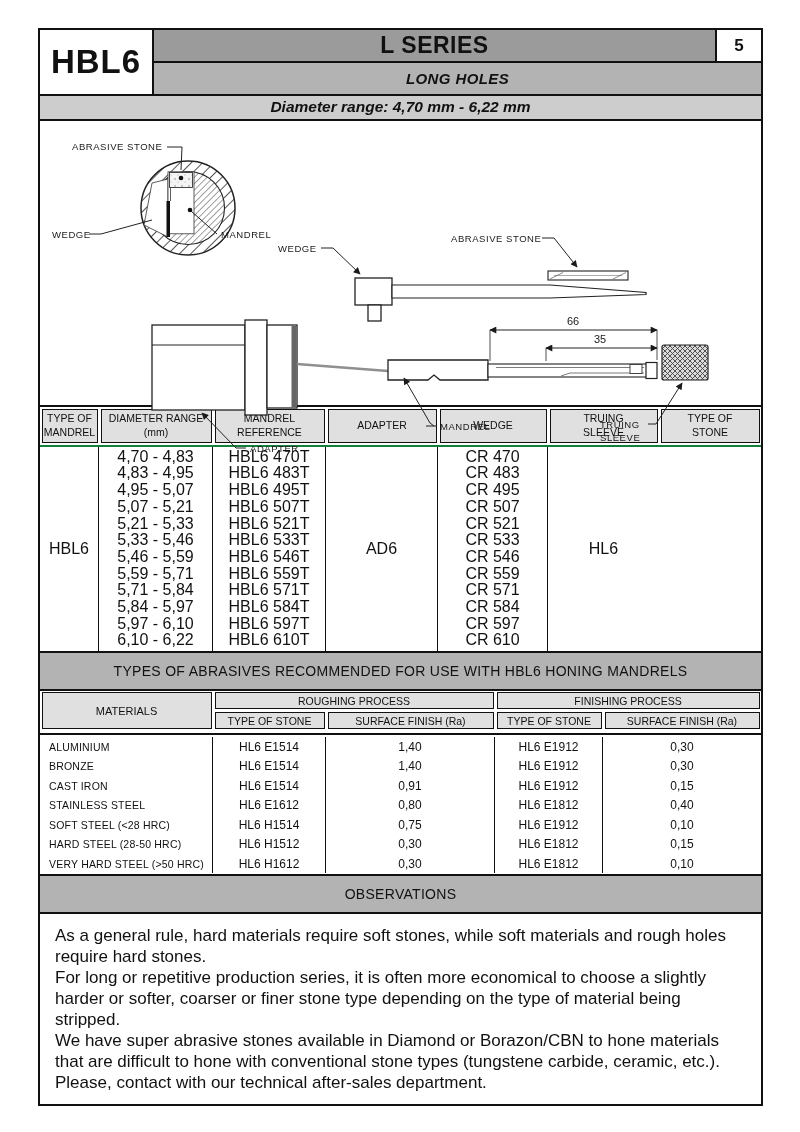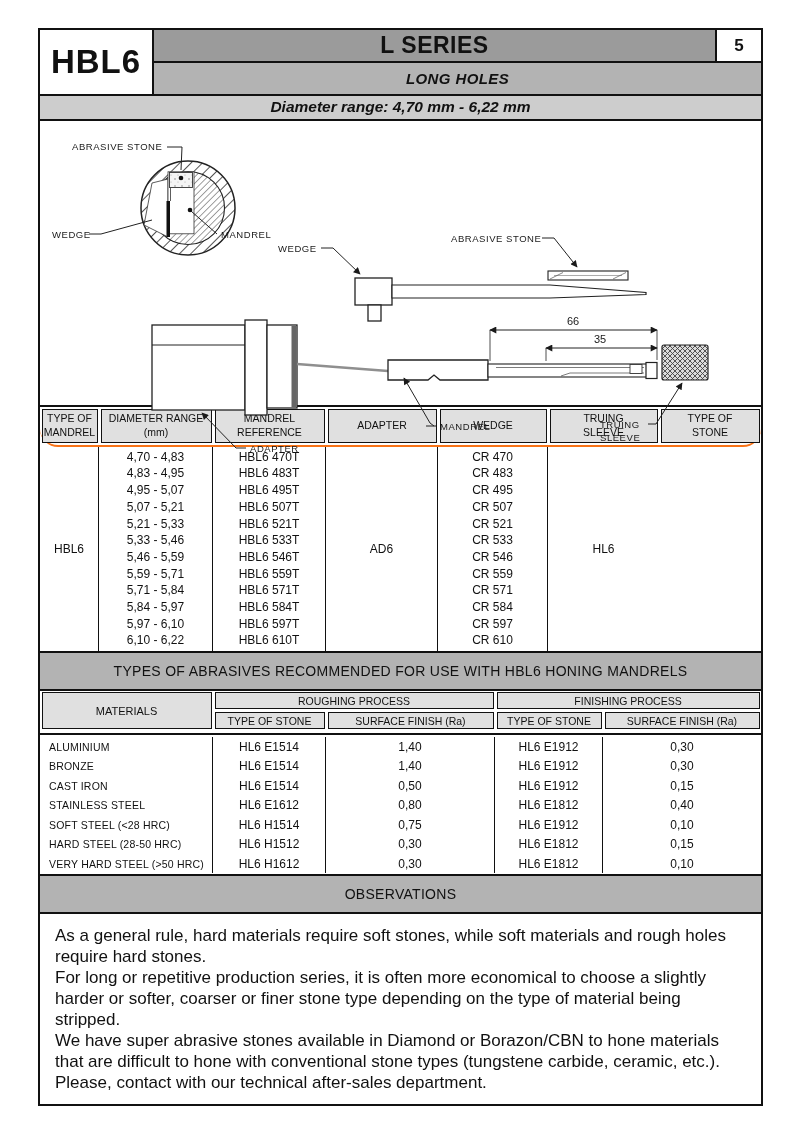--- a/index.html
+++ b/index.html
@@ -15,24 +15,24 @@
   .diam-band { height: 32px; border-top: 2px solid #111; border-bottom: 2px solid #111; background: #cdcdcd; display: flex; align-items: center; justify-content: center; font-size: 15.5px; font-weight: bold; font-style: italic; }
 
   
   .diagram { height: 347px; position: relative; background: #fff; }
   .diagram svg { position: absolute; inset: 0; }
   .dlabel { font-size: 9.5px; letter-spacing: 0.55px; fill: #1a1a1a; }
   .dim { font-size: 11px; fill: #1a1a1a; }
 
   
   .mtable { border-top: 2px solid #111; }
-  .mt-header { display: grid; grid-template-columns: 59px 114px 113px 112px 110px 111px 102px; height: 40px; border-bottom: 2px solid #f97316; background: #fff; border-radius: 18px; }
+  .mt-header { display: grid; grid-template-columns: 59px 114px 113px 112px 110px 111px 102px; height: 40px; border-bottom: 2px solid #15803d; background: #fff; }
   .mt-hcell { margin: 2px 1.5px; border: 1px solid #111; background: #e0e0e0; display: flex; flex-direction: column; align-items: center; justify-content: center; text-align: center; font-size: 10.5px; line-height: 1.3; }
   .mt-body { display: grid; grid-template-columns: 59px 114px 113px 112px 110px 111px 102px; height: 204px; }
-  .mt-col { border-right: 1px solid #111; display: flex; flex-direction: column; align-items: center; justify-content: center; font-size: 12px; }
+  .mt-col { border-right: 1px solid #111; display: flex; flex-direction: column; align-items: center; justify-content: center; font-size: 16px; }
   .mt-col.last { border-right: none; }
   .mline { line-height: 16.7px; text-align: center; }
 
   
   .banner { height: 48px; border-top: 2px solid #111; border-bottom: 2px solid #111; background: #b3b3b3; display: flex; align-items: center; justify-content: center; font-size: 14px; letter-spacing: 0.3px; }
   .ab-header { display: grid; grid-template-columns: 173px 113px 169px 108px 158px; grid-template-rows: 20px 20px; height: 44px; padding: 0; border-bottom: 2px solid #111; }
   .ab-hcell { margin: 1.5px; border: 1px solid #111; background: #e0e0e0; display: flex; align-items: center; justify-content: center; text-align: center; font-size: 10.5px; }
   .ab-materials { grid-row: 1 / 3; grid-column: 1; font-size: 11px; }
   .ab-rough { grid-row: 1; grid-column: 2 / 4; }
   .ab-finish { grid-row: 1; grid-column: 4 / 6; }
@@ -271,21 +271,21 @@
         <div class="ab-row">
           <div class="ab-cell mat">BRONZE</div>
           <div class="ab-cell">HL6 E1514</div>
           <div class="ab-cell">1,40</div>
           <div class="ab-cell">HL6 E1912</div>
           <div class="ab-cell last">0,30</div>
         </div>
         <div class="ab-row">
           <div class="ab-cell mat">CAST IRON</div>
           <div class="ab-cell">HL6 E1514</div>
-          <div class="ab-cell">0,50</div>
+          <div class="ab-cell">0,91</div>
           <div class="ab-cell">HL6 E1912</div>
           <div class="ab-cell last">0,15</div>
         </div>
         <div class="ab-row">
           <div class="ab-cell mat">STAINLESS STEEL</div>
           <div class="ab-cell">HL6 E1612</div>
           <div class="ab-cell">0,80</div>
           <div class="ab-cell">HL6 E1812</div>
           <div class="ab-cell last">0,40</div>
         </div>

